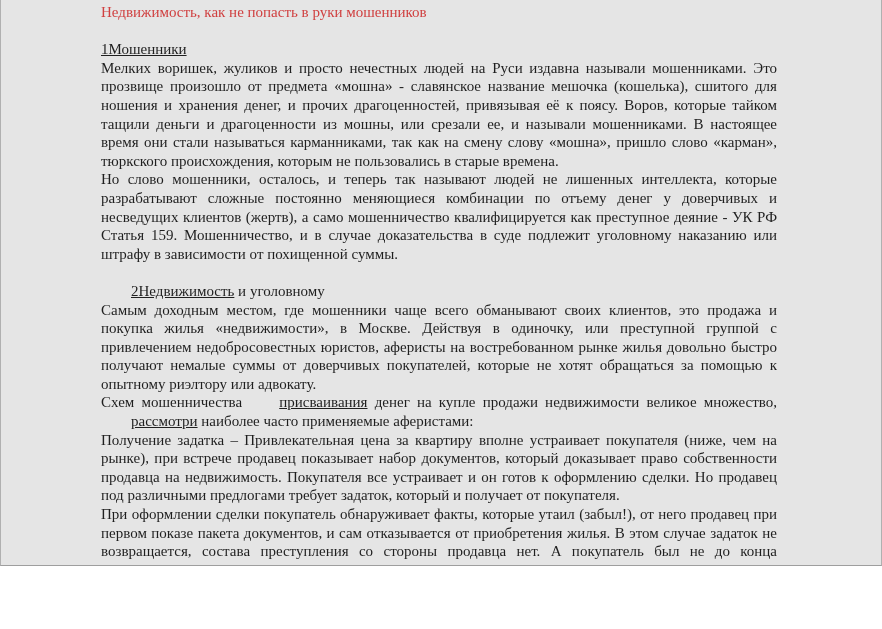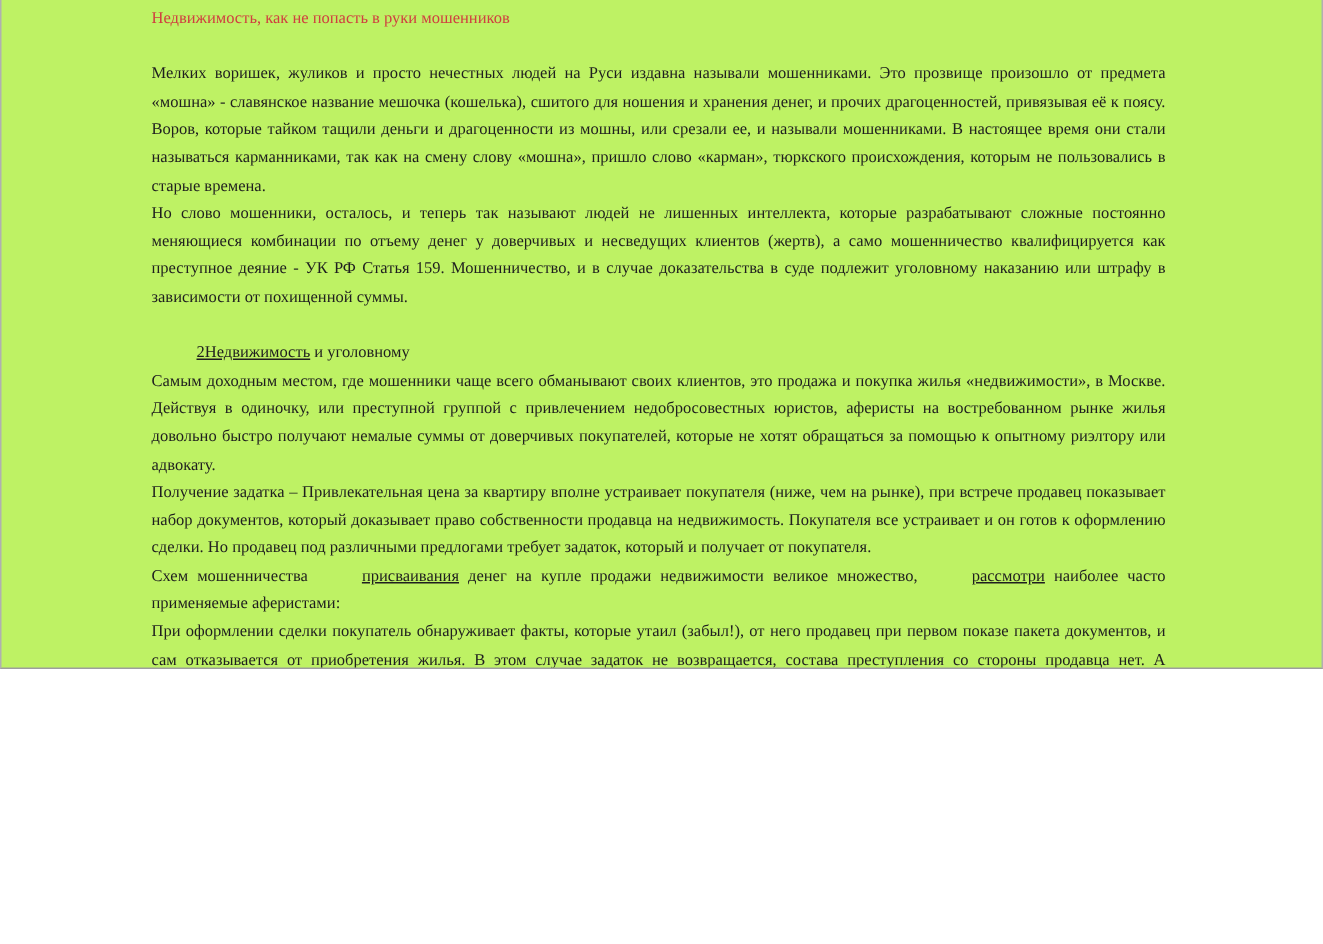--- a/index.html
+++ b/index.html
@@ -3,29 +3,29 @@
 <meta charset="utf-8">
 <style>
   html, body {
     margin: 0;
     padding: 0;
     background: #ffffff;
   }
   .viewport {
     position: relative;
     width: 882px;
-    height: 446px;
+    height: 566px;
     box-sizing: border-box;
-    background: #bef264;
+    background: #e5e5e5;
     border-left: 1px solid #b0b0b0;
     border-right: 1px solid #b0b0b0;
     border-bottom: 1px solid #9e9e9e;
     overflow: hidden;
     font-family: "Liberation Serif", "DejaVu Serif", serif;
-    font-size: 11px;
+    font-size: 15px;
     line-height: 18.6px;
     color: #1f1f1f;
   }
   .content {
     box-sizing: border-box;
     padding: 3px 104px 0 100px;
     text-align: justify;
   }
   .content p {
     margin: 0;
@@ -46,32 +46,33 @@
 </head>
 <body>
 
 <div class="viewport">
   <div class="content">
 
     <p class="title">Недвижимость, как не попасть в руки мошенников</p>
 
     <div class="spacer"></div>
 
+    <p class="u">1Мошенники</p>
 
     <p>Мелких воришек, жуликов и просто нечестных людей на Руси издавна называли мошенниками. Это прозвище произошло от предмета «мошна» - славянское название мешочка (кошелька), сшитого для ношения и хранения денег, и прочих драгоценностей, привязывая её к поясу. Воров, которые тайком тащили деньги и драгоценности из мошны, или срезали ее, и называли мошенниками. В настоящее время они стали называться карманниками, так как на смену слову «мошна», пришло слово «карман», тюркского происхождения, которым не пользовались в старые времена.</p>
 
     <p>Но слово мошенники, осталось, и теперь так называют людей не лишенных интеллекта, которые разрабатывают сложные постоянно меняющиеся комбинации по отъему денег у доверчивых и несведущих клиентов (жертв), а само мошенничество квалифицируется как преступное деяние - УК РФ Статья 159. Мошенничество, и в случае доказательства в суде подлежит уголовному наказанию или штрафу в зависимости от похищенной суммы.</p>
 
     <div class="spacer"></div>
 
     <p><span class="u">2Недвижимость</span><span> и уголовному</span></p>
 
     <p>Самым доходным местом, где мошенники чаще всего обманывают своих клиентов, это продажа и покупка жилья «недвижимости», в Москве. Действуя в одиночку, или преступной группой с привлечением недобросовестных юристов, аферисты на востребованном рынке жилья довольно быстро получают немалые суммы от доверчивых покупателей, которые не хотят обращаться за помощью к опытному риэлтору или адвокату.</p>
 
+    <p><span>Схем мошенничества </span><span class="u">присваивания</span><span> денег на купле продажи недвижимости великое множество, </span><span class="u">рассмотри</span><span> наиболее часто применяемые аферистами:</span></p>
+
     <p>Получение задатка – Привлекательная цена за квартиру вполне устраивает покупателя (ниже, чем на рынке), при встрече продавец показывает набор документов, который доказывает право собственности продавца на недвижимость. Покупателя все устраивает и он готов к оформлению сделки. Но продавец под различными предлогами требует задаток, который и получает от покупателя.</p>
-
-    <p><span>Схем мошенничества </span><span class="u">присваивания</span><span> денег на купле продажи недвижимости великое множество, </span><span class="u">рассмотри</span><span> наиболее часто применяемые аферистами:</span></p>
 
     <p>При оформлении сделки покупатель обнаруживает факты, которые утаил (забыл!), от него продавец при первом показе пакета документов, и сам отказывается от приобретения жилья. В этом случае задаток не возвращается, состава преступления со стороны продавца нет. А покупатель был не до конца внимательным при первом знакомстве с пакетом документов. Опытный риэлтор, приглашенный в качестве консультанта, не допустил бы промаха покупателя.</p>
 
 
   </div>
 </div>
 
 </body></html>

